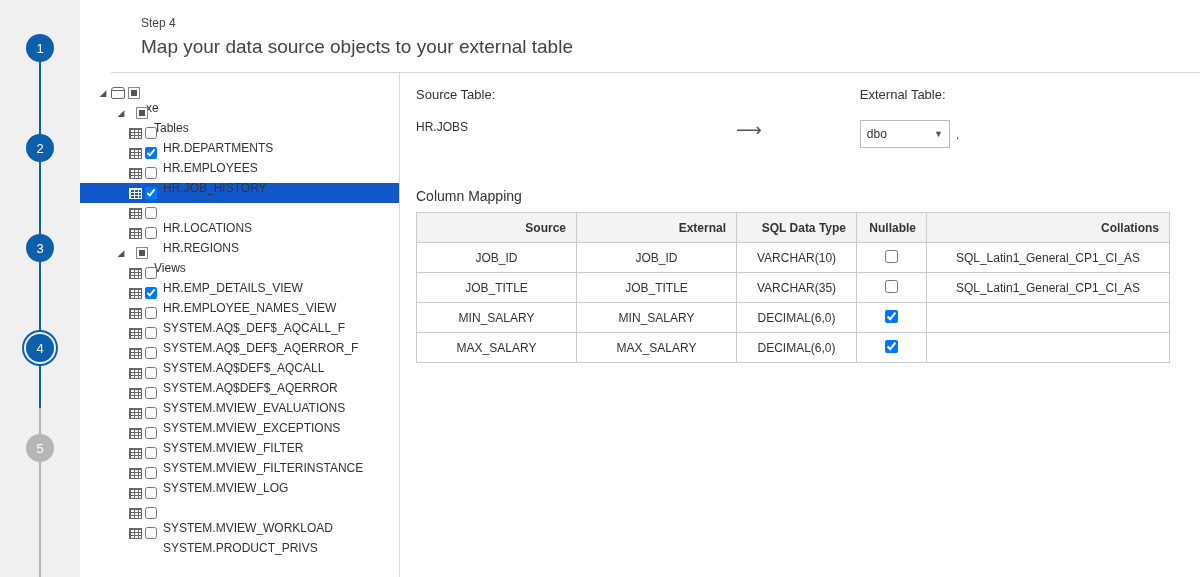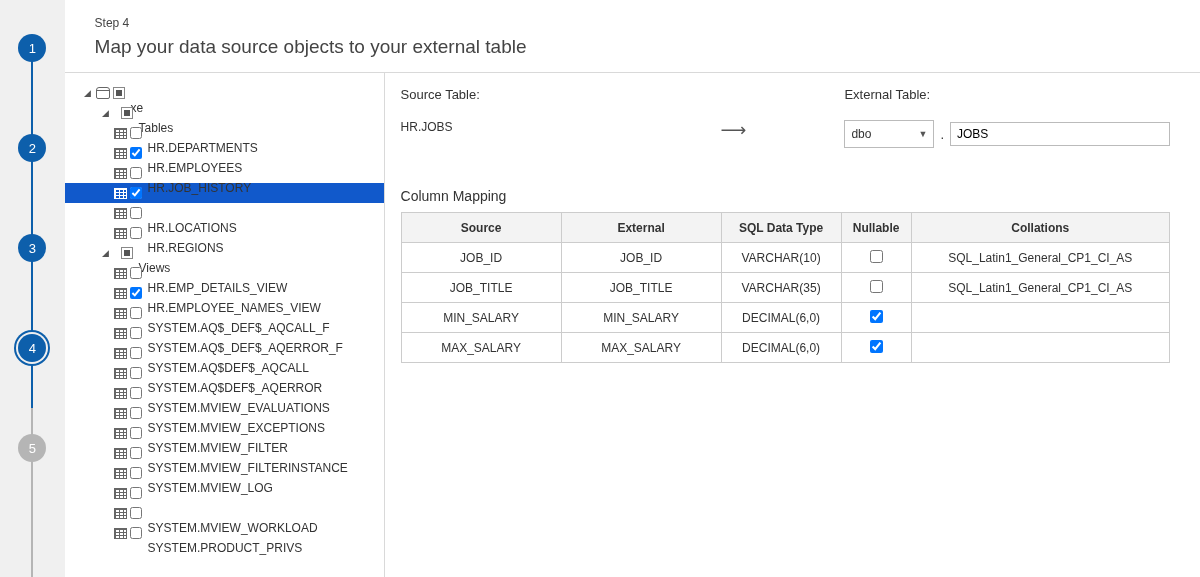--- a/index.html
+++ b/index.html
@@ -55,20 +55,21 @@
   }
   
   .main {
     flex: 1;
     display: flex;
     flex-direction: column;
   }
   .header {
     padding: 16px 0 14px 30px;
     border-bottom: 1px solid #d9d9d9;
+    margin-left: 31px;
   }
   .step-label {
     font-size: 12px;
     color: #444;
     margin-bottom: 6px;
   }
   .step-title {
     font-size: 19px;
     font-weight: 300;
     color: #444;
@@ -213,21 +214,21 @@
   }
   table.mapping th, table.mapping td {
     border:1px solid #ccc;
     padding:6px 10px;
     text-align:center;
     height:30px;
   }
   table.mapping th {
     background:#f3f3f3;
     font-weight:600;
-    text-align:center;
+    text-align:right;
   }
   table.mapping td.center { text-align:center; }
   table.mapping input[type=checkbox]{ width:13px; height:13px; }
 </style>
 </head>
 <body>
 
 <div class="stepper">
   <div class="stepper-line" style="background: linear-gradient(rgb(13, 95, 171) 0px, rgb(13, 95, 171) 360px, rgb(181, 181, 181) 360px, rgb(181, 181, 181) 100%);"></div>
 
@@ -393,21 +394,20 @@
           <div class="field-value">HR.JOBS</div>
         </div>
         <div class="arrow-icon">⟶</div>
         <div class="ext-group" style="margin-left:60px">
           <div class="field-label">External Table:</div>
           <div class="ext-row">
             <div class="select-box">
               <span>dbo</span>
             </div>
             <span class="dot-sep">.</span>
-            <input class="text-input" value="JOBS" style="">
           </div>
         </div>
       </div>
 
       <div class="section-title">Column Mapping</div>
       <table class="mapping">
         <thead>
           <tr>
             <th style="width:160px">Source</th>
             <th style="width:160px">External</th>

